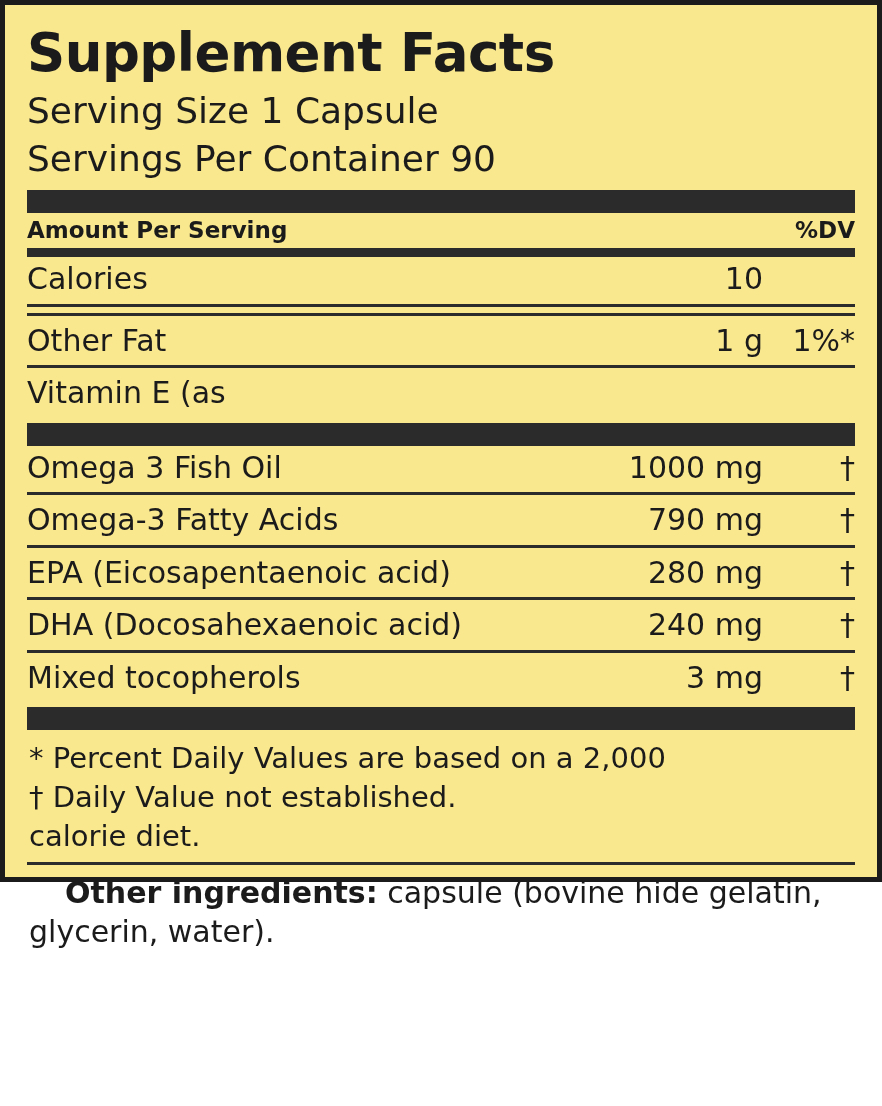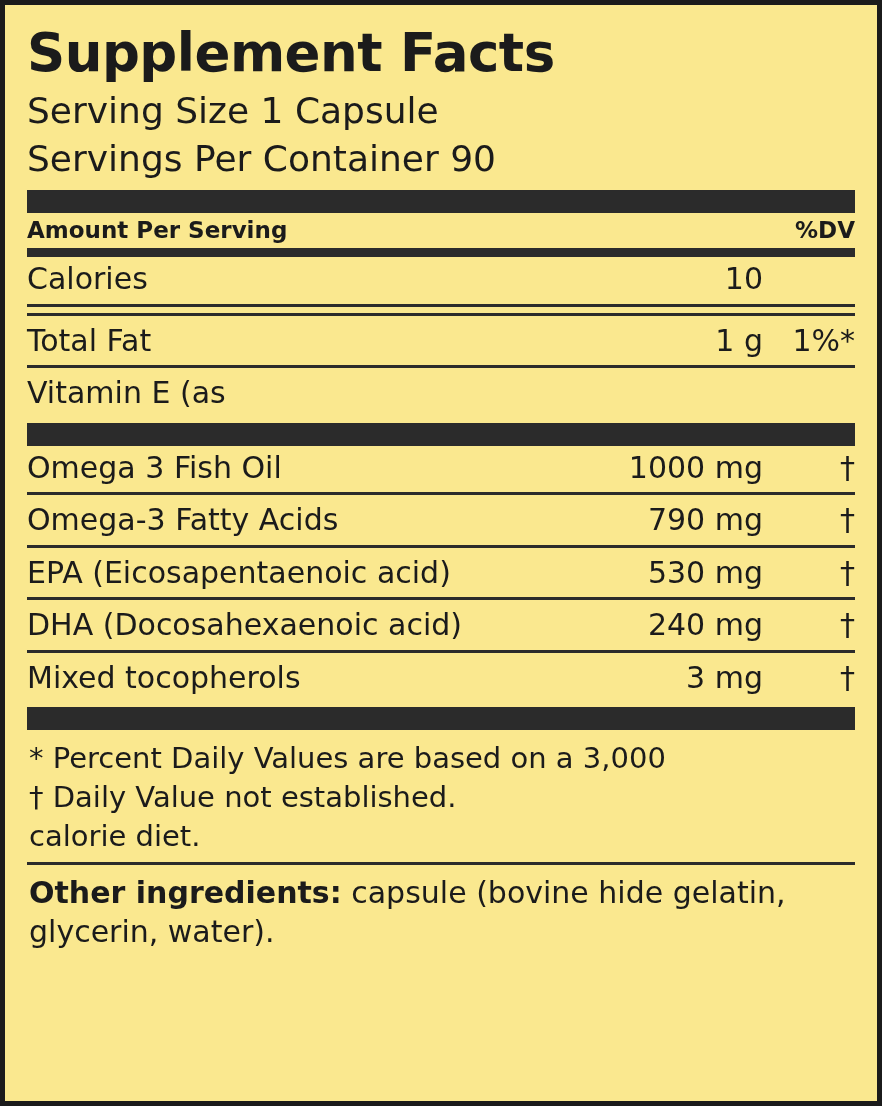--- a/index.html
+++ b/index.html
@@ -10,21 +10,21 @@
   body {
     width: 882px;
     height: 1106px;
     font-family: "DejaVu Sans", sans-serif;
   }
 
   .panel {
     position: relative;
     box-sizing: border-box;
     width: 882px;
-    height: 1106px;
+    height: 882px;
     background: #fae88f;
     border: 5px solid #1b1b1b;
     padding: 14px 22px 0 22px;
     color: #1b1b1b;
   }
 
   .title {
     font-size: 53px;
     font-weight: bold;
     letter-spacing: -0.5px;
@@ -91,21 +91,21 @@
     font-size: 29px;
     line-height: 1.34;
     padding: 9px 0 6px 2px;
   }
 
   .other {
     font-size: 30px;
     line-height: 1.3;
     padding: 8px 0 0 2px;
   }
-  .other b { font-weight: bold; }
+  .other b { font-weight: bold; margin-left: 36px; }
 </style>
 </head>
 <body>
 
 <div class="panel">
 
   <div class="title">Supplement Facts</div>
 
   <div class="serving-line">Serving Size 1 Capsule</div>
   <div class="serving-line">Servings Per Container 90</div>
@@ -135,21 +135,21 @@
       <td colspan="3">
             <div class="line"></div>
           </td>
     </tr>
     <tr class="sep-row">
       <td colspan="3">
             <div class="line"></div>
           </td>
     </tr>
     <tr>
-      <td class="name">Total  Fat</td>
+      <td class="name">Other  Fat</td>
       <td class="amt">1  g</td>
       <td class="dv">1%*</td>
     </tr>
     <tr class="sep-row">
       <td colspan="3">
             <div class="line"></div>
           </td>
     </tr>
     <tr>
       <td class="name">Vitamin E (as</td>
@@ -178,21 +178,21 @@
       <td class="amt">790 mg</td>
       <td class="dv">†</td>
     </tr>
     <tr class="sep-row">
       <td colspan="3">
             <div class="line"></div>
           </td>
     </tr>
     <tr>
       <td class="name indent2">EPA  (Eicosapentaenoic  acid)</td>
-      <td class="amt">530  mg</td>
+      <td class="amt">280  mg</td>
       <td class="dv">†</td>
     </tr>
     <tr class="sep-row">
       <td colspan="3">
             <div class="line"></div>
           </td>
     </tr>
     <tr>
       <td class="name indent2">DHA (Docosahexaenoic  acid)</td>
       <td class="amt">240 mg</td>
@@ -207,21 +207,21 @@
       <td class="name indent1">Mixed tocopherols</td>
       <td class="amt">3 mg</td>
       <td class="dv">†</td>
     </tr>
   </tbody>
     </table>
 
   <div class="rule-thick"></div>
 
   <div class="footnotes">
-    <div>* Percent Daily Values are based on a 3,000</div>
+    <div>* Percent Daily Values are based on a 2,000</div>
     <div>† Daily Value not established.</div>
     <div>calorie diet.</div>
   </div>
 
   <div class="rule-thin"></div>
 
   <div class="other"><b>Other ingredients:</b><span> capsule (bovine hide gelatin, glycerin, water).</span></div>
 
 </div>
 

